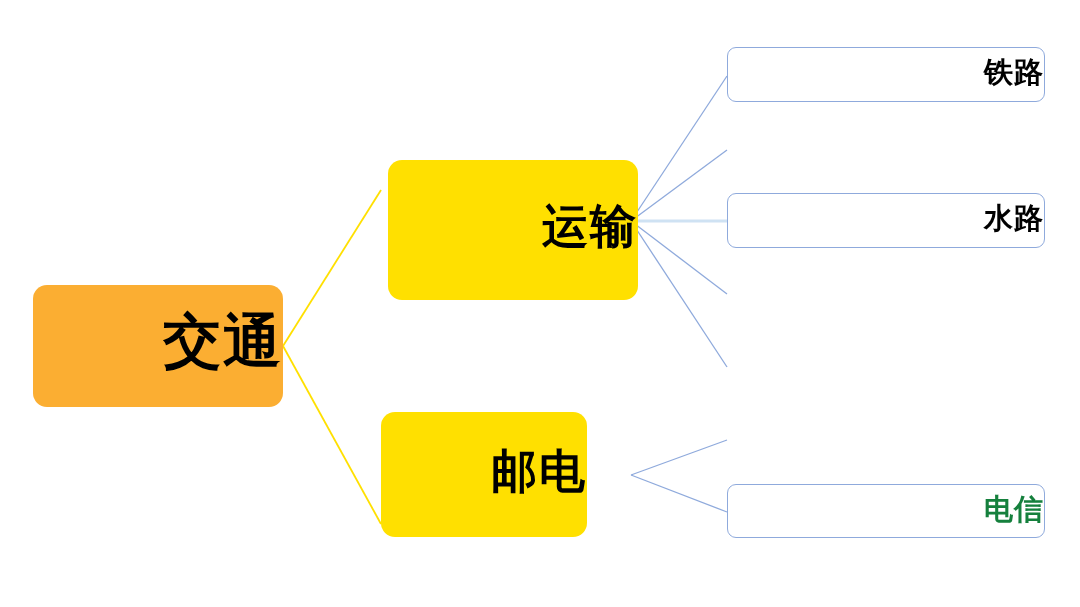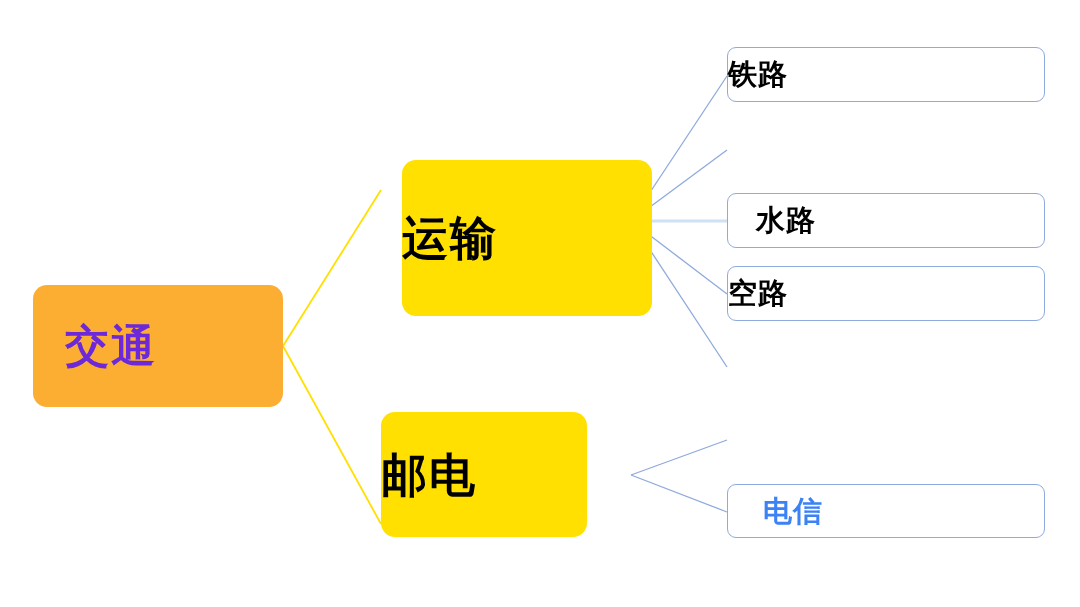--- a/index.html
+++ b/index.html
@@ -23,30 +23,31 @@
     top: 0;
     width: 1080px;
     height: 607px;
     pointer-events: none;
   }
   .node {
     position: absolute;
     box-sizing: border-box;
     display: flex;
     align-items: center;
-    justify-content: flex-start;
+    justify-content: flex-end;
     text-align: center;
     line-height: 1;
+    font-family: Liberation Mono, monospace;
   }
   .node-root {
     background: #FBAE32;
     border-radius: 14px;
-    font-size: 44px;
+    font-size: 58px;
     font-weight: bold;
-    color: #6d28d9;
+    color: #000000;
     letter-spacing: 2px;
     padding-left: 32px;
   }
   .node-branch {
     background: #FFE000;
     border-radius: 14px;
     font-size: 46px;
     font-weight: bold;
     color: #000000;
     letter-spacing: 2px;
@@ -54,21 +55,21 @@
   .node-leaf {
     background: #ffffff;
     border: 1.6px solid #8FAADC;
     border-radius: 9px;
     font-size: 29px;
     font-weight: bold;
     color: #000000;
     letter-spacing: 1px;
   }
   .leaf-text-red {
-    color: #3b82f6;
+    color: #15803d;
     margin-left: 35px;
   }
 </style>
 </head>
 <body>
 
 <div id="canvas">
 
   <svg id="connectors" viewBox="0 0 1080 607" xmlns="http://www.w3.org/2000/svg">
 
@@ -82,40 +83,37 @@
     <line x1="631" y1="221" x2="727" y2="367" stroke="#8FAADC" stroke-width="1.3"></line>
 
     <line x1="631" y1="475" x2="727" y2="440" stroke="#8FAADC" stroke-width="1.3"></line>
     <line x1="631" y1="475" x2="727" y2="512" stroke="#8FAADC" stroke-width="1.3"></line>
   </svg>
 
   <div class="node node-root" style="left:33px; top:285px; width:250px; height:122px;">
     <span>交通</span>
   </div>
 
-  <div class="node node-branch" style="left:402px; top:160px; width:250px; height:156px;">
+  <div class="node node-branch" style="left:388px; top:160px; width:250px; height:140px;">
     <span>运输</span>
   </div>
 
   <div class="node node-branch" style="left:381px; top:412px; width:206px; height:125px;">
     <span>邮电</span>
   </div>
 
   <div class="node node-leaf" style="left:727px; top:47px; width:318px; height:55px;">
     <span>铁路</span>
   </div>
 
 
   <div class="node node-leaf" style="left:727px; top:193px; width:318px; height:55px;padding-left:28px;">
     <span>水路</span>
   </div>
 
-  <div class="node node-leaf" style="left:727px; top:266px; width:318px; height:55px;">
-    <span>空路</span>
-  </div>
 
 
 
   <div class="node node-leaf" style="left:727px; top:484px; width:318px; height:54px;">
     <span class="leaf-text-red">电信</span>
   </div>
 
 </div>
 
 </body></html>

